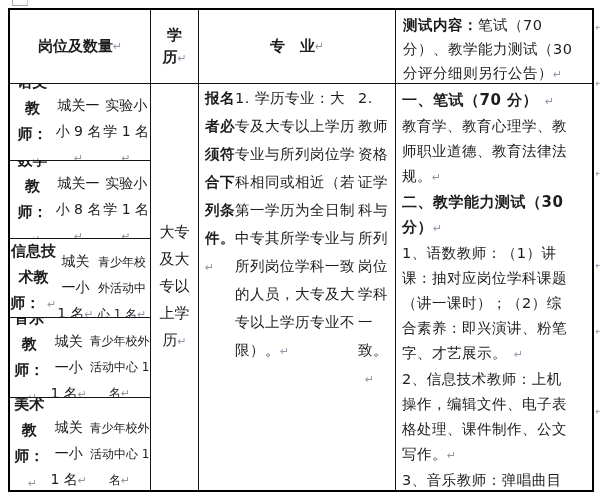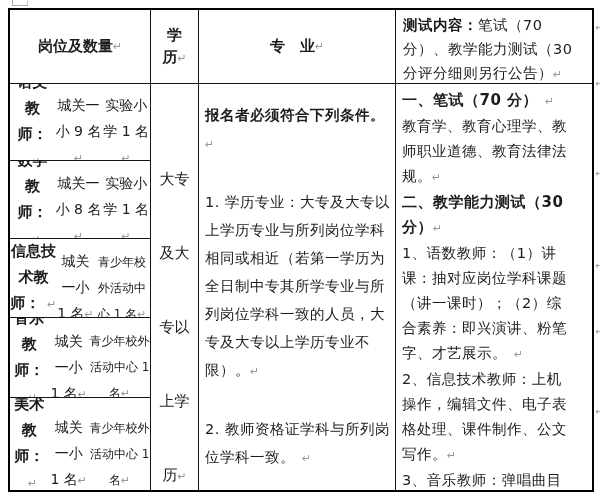--- a/index.html
+++ b/index.html
@@ -28,23 +28,23 @@
   .hc{display:flex;align-items:center;justify-content:center;font-weight:bold;font-size:15px;text-align:center;}
   .hc-edu{flex-direction:column;line-height:22px;}
   .hc-test{display:block;font-weight:normal;text-align:left;padding:3px 6px 0 7px;line-height:24px;font-size:14.5px;letter-spacing:0.5px;}
   .hc-test .lbl{font-weight:bold;}
   
   .pcell{display:flex;flex-direction:row;align-items:center;justify-content:center;text-align:center;}
   .pcell .title{font-weight:bold;font-size:15px;line-height:26px;}
   .pcell .school{font-size:14px;line-height:26px;margin-top:20px;}
   .pcell .small{font-size:12px;}
   
-  .edu{grid-column:2;grid-row:2/7;display:flex;flex-direction:column;align-items:center;justify-content:flex-end;font-size:15px;line-height:27px;gap:47px;}
+  .edu{grid-column:2;grid-row:2/7;display:flex;flex-direction:column;align-items:center;justify-content:center;font-size:15px;line-height:27px;}
   
-  .req{grid-column:3;grid-row:2/7;display:flex;flex-direction:column;justify-content:center;padding:0 5px 0 6px;font-size:14.5px;line-height:28px;letter-spacing:0.5px;gap:29px;}
+  .req{grid-column:3;grid-row:2/7;display:flex;flex-direction:row;justify-content:center;padding:0 5px 0 6px;font-size:14.5px;line-height:28px;letter-spacing:0.5px;}
   .req p{margin:0;}
   .req .intro{font-weight:bold;}
   
   .tst{grid-column:4;grid-row:2/7;padding:4px 20px 0 6px;font-size:14.5px;line-height:25px;letter-spacing:0.5px;}
   .tst p{margin:0;}
   .tst .sec{font-weight:bold;font-size:15px;}
   
   .pm{color:#8d99a8;font-size:11px;font-weight:normal;letter-spacing:0;}
   .gap{margin-left:7px;}
   .eor{position:absolute;left:595px;color:#8d99a8;font-size:10px;}

